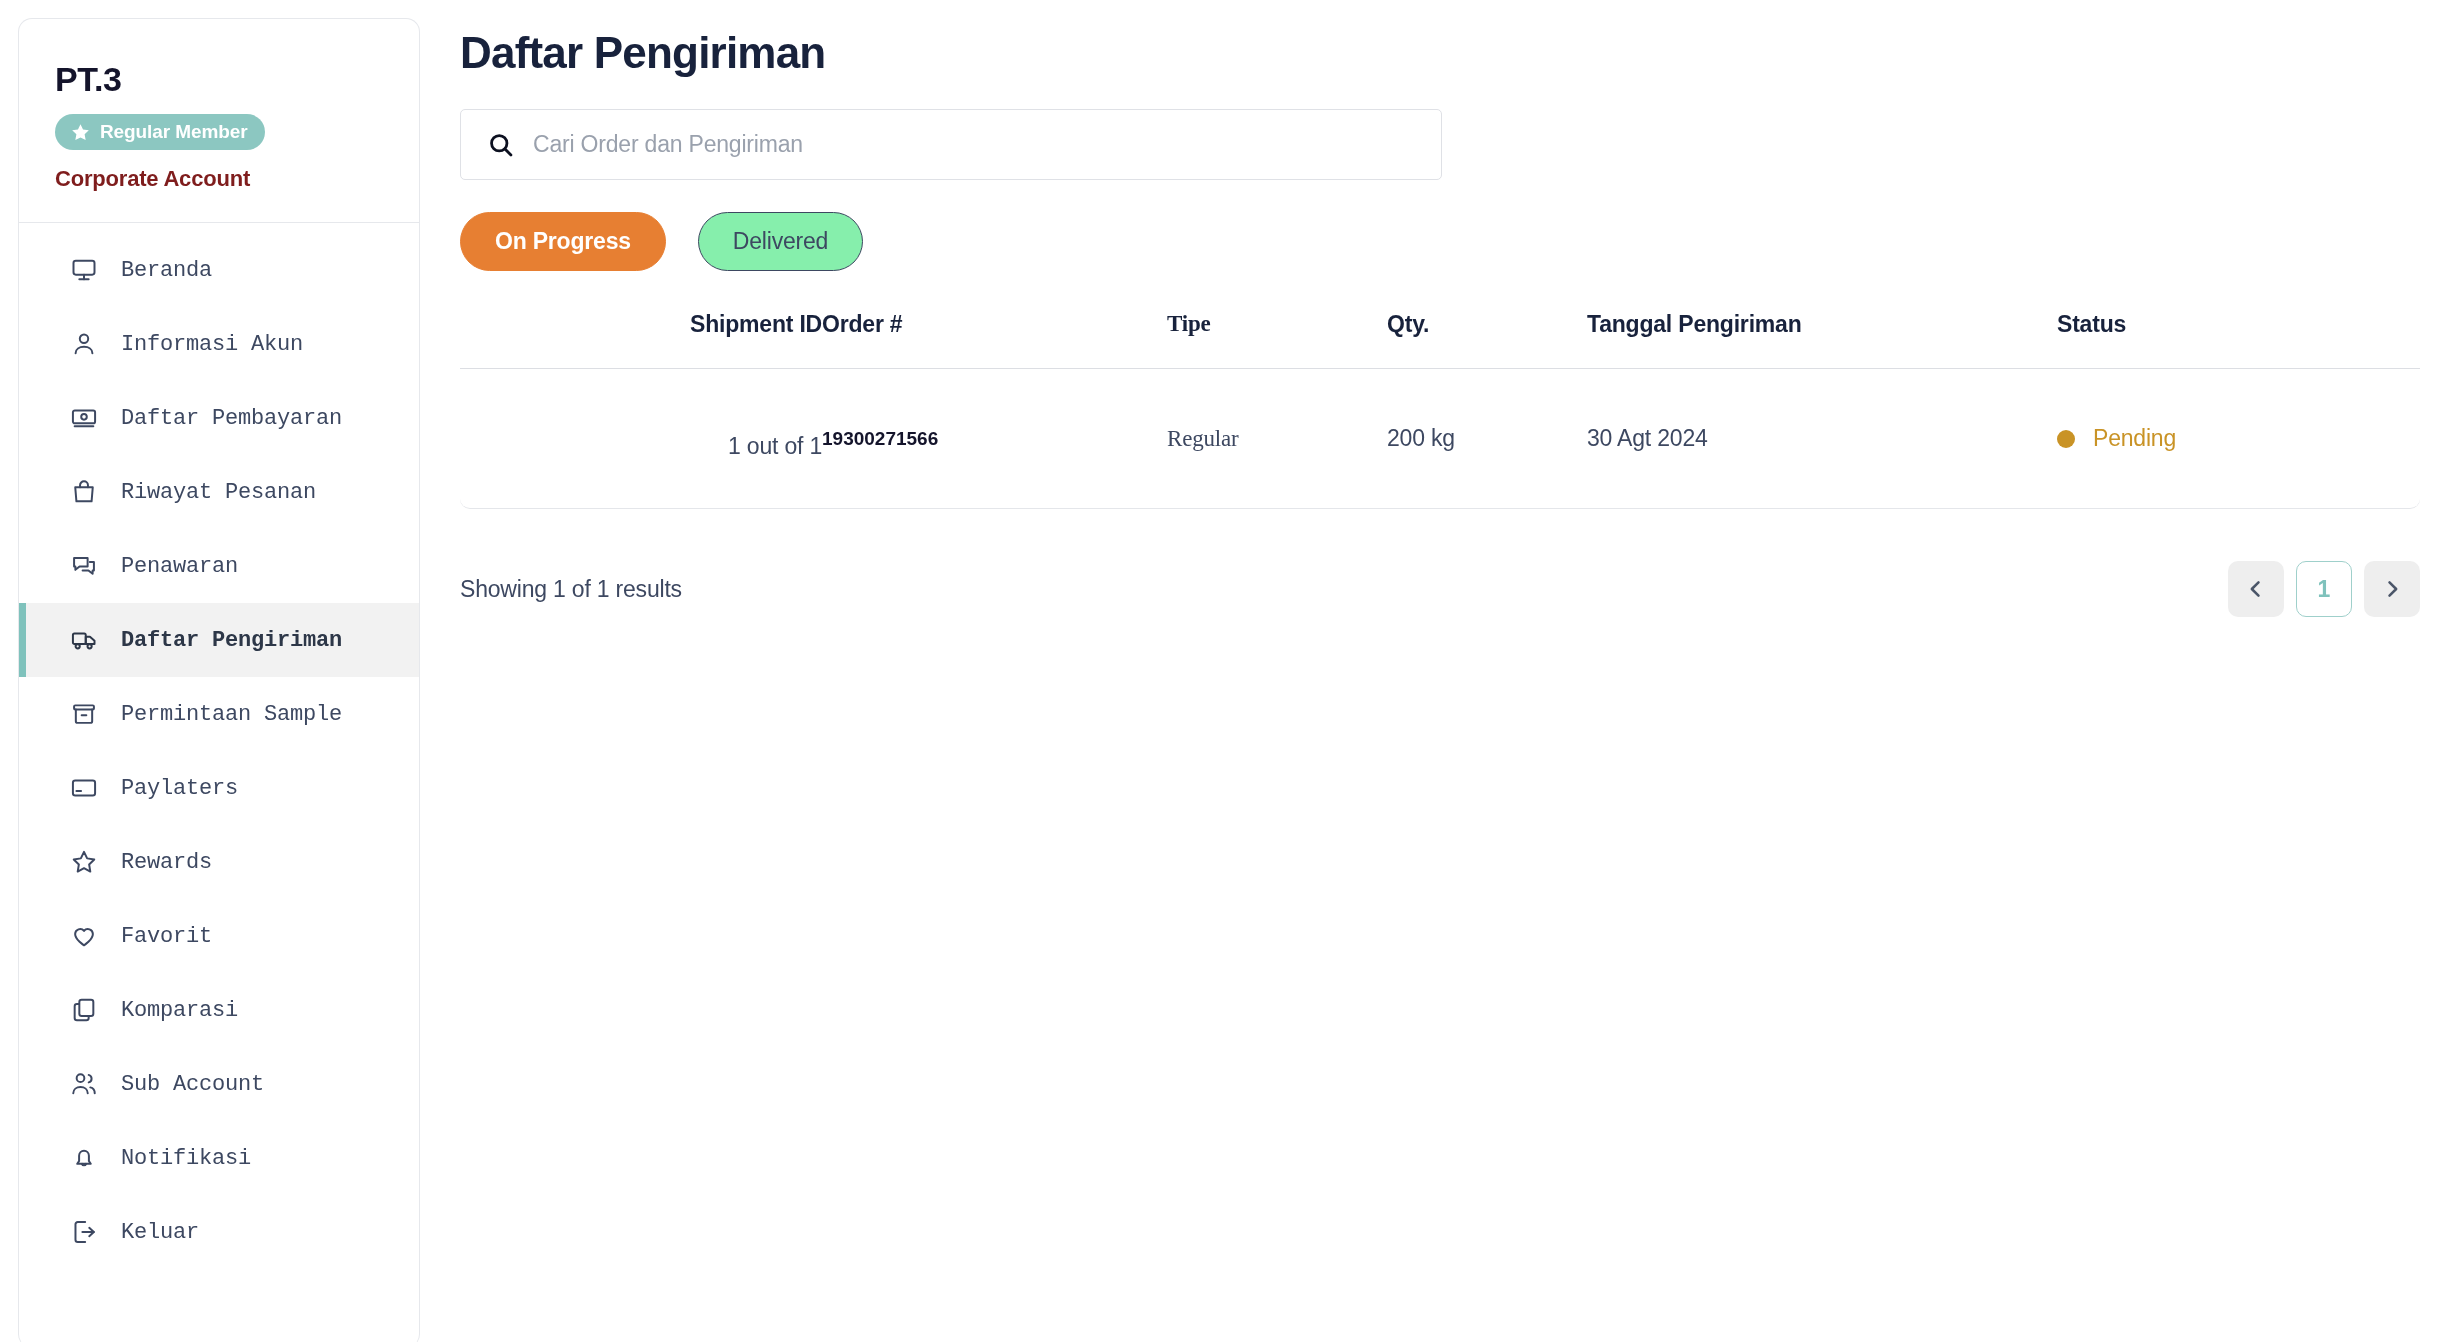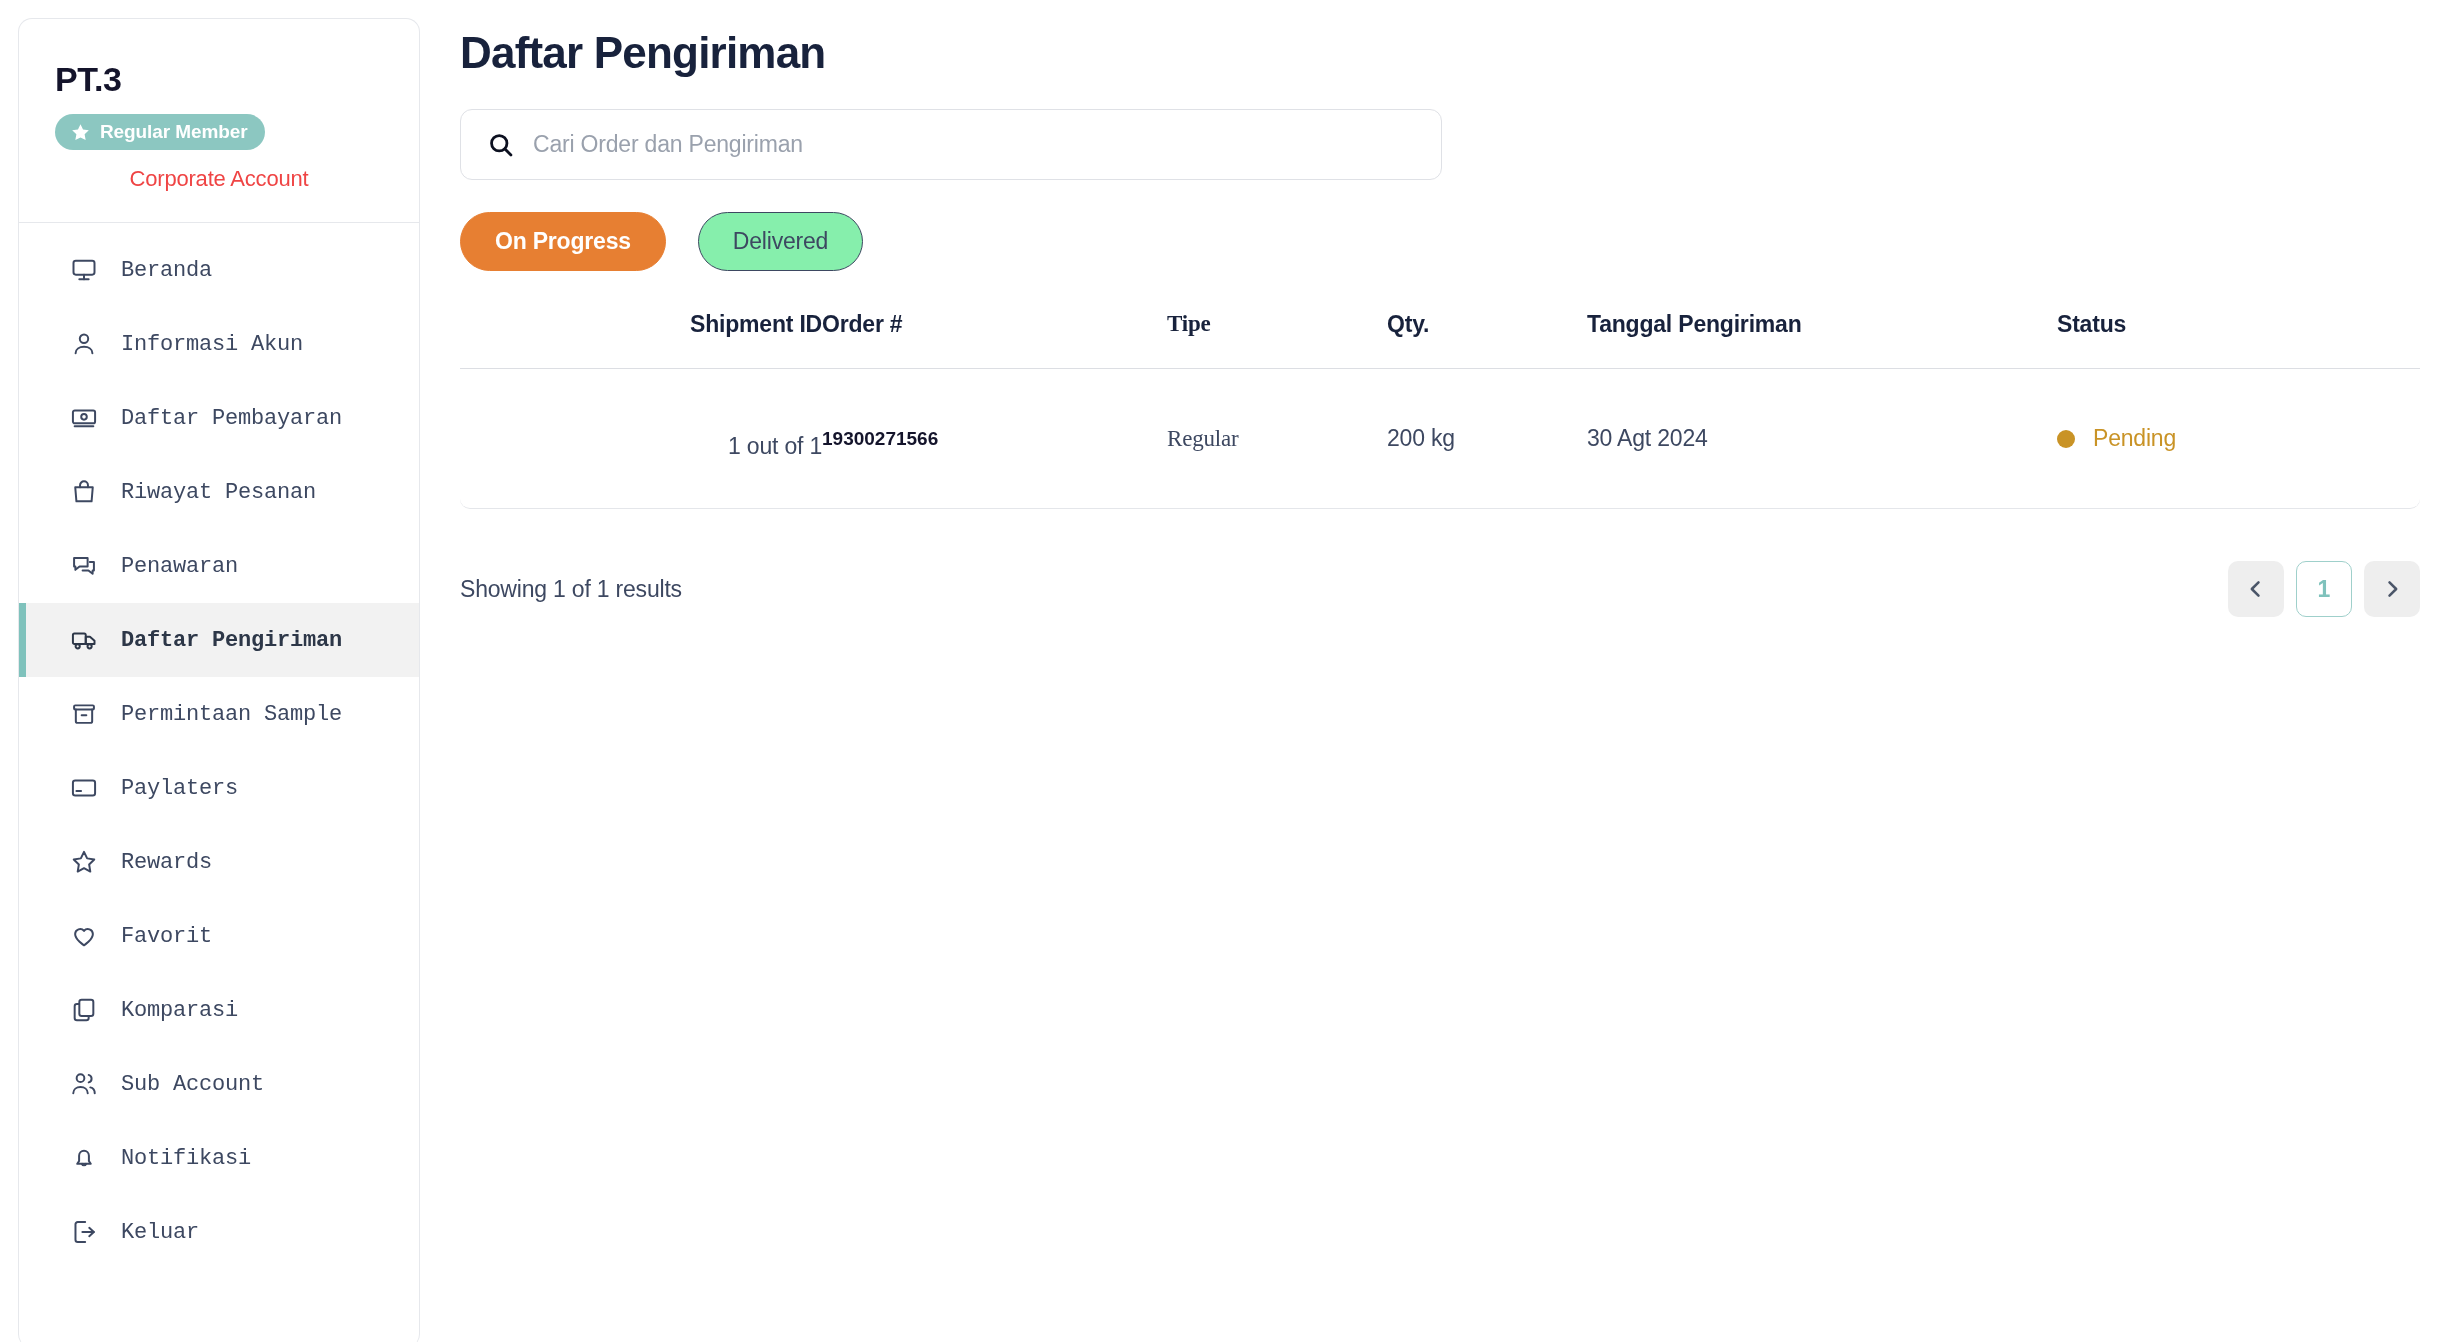--- a/index.html
+++ b/index.html
@@ -28,22 +28,22 @@
   }
   .badge {
     display: inline-flex; align-items: center; gap: 9px;
     background: #8cc7c1; color: #ffffff;
     border-radius: 999px; padding: 7px 18px 7px 15px;
     margin-top: 16px;
   }
   .badge-star { width: 21px; height: 21px; display: block; }
   .badge-text { font-size: 19px; font-weight: 700; letter-spacing: -0.1px; }
   .sb-sub {
-    margin-top: 16px; font-size: 22px; color: #ef4444;
-    font-weight: 400; letter-spacing: -0.2px; text-align: center;
+    margin-top: 16px; font-size: 22px; color: #7f1d1d;
+    font-weight: 700; letter-spacing: -0.2px;
   }
   .sb-divider { height: 1px; background: #e6e8ec; margin: 0; }
 
   .sb-nav { padding-top: 10px; font-family: Liberation Mono, monospace; }
   .nav-item {
     position: relative;
     display: flex; align-items: center; gap: 22px;
     height: 74px; padding-left: 50px;
     cursor: pointer;
   }
@@ -70,21 +70,21 @@
 
   .page-title {
     margin-top: 28px;
     font-size: 44px; font-weight: 700; color: #18223c;
     letter-spacing: -0.8px;
   }
 
   .search-wrap {
     margin-top: 31px;
     width: 982px; height: 71px;
-    border: 1px solid #dfe1e6; border-radius: 12px;
+    border: 1px solid #dfe1e6; border-radius: 5px;
     background: #fff;
     display: flex; align-items: center; gap: 18px;
     padding: 0 26px;
   }
   .search-ico { width: 28px; height: 28px; flex: none; color: #0c1020; }
   .search-ico svg { width: 28px; height: 28px; display: block; }
   .search-input {
     border: none; outline: none; background: transparent;
     font-family: "Liberation Sans", sans-serif;
     font-size: 23px; color: #2d3748; width: 100%;

